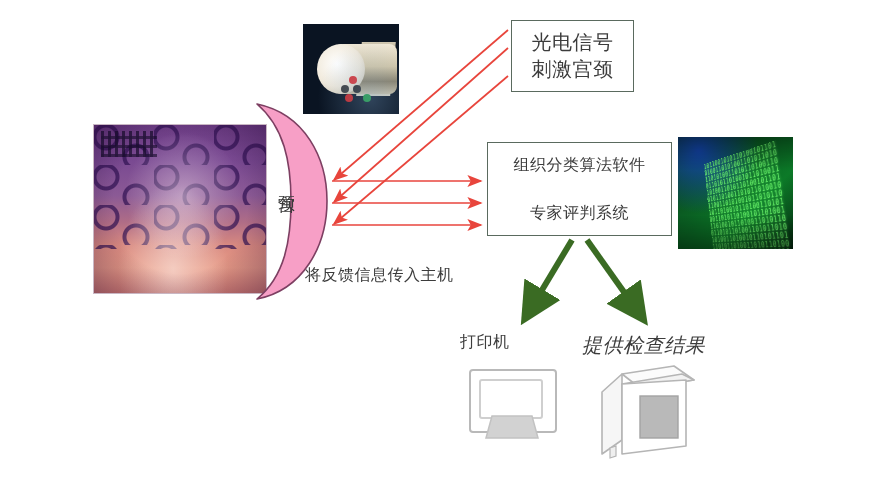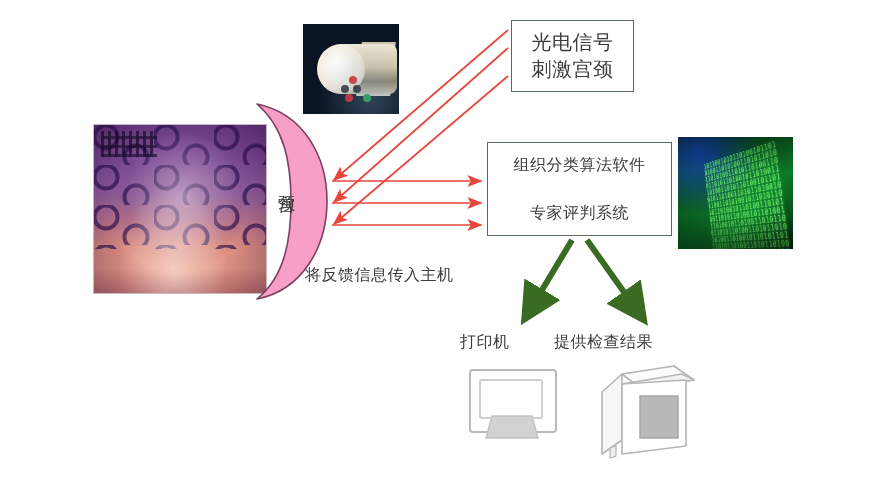--- a/index.html
+++ b/index.html
@@ -211,23 +211,24 @@
     font-size: 16px;
     letter-spacing: .5px;
   }
   .cap-printer {
     left: 460px; top: 332px;
     font-size: 16px;
     letter-spacing: .5px;
     text-align: right;
   }
   .cap-result {
-    left: 554px; top: 332px;
-    font-size: 16px;
-    letter-spacing: .5px;
+    left: 582px; top: 332px;
+    font-size: 20px;
+    letter-spacing: .5px;
+    font-style: italic;
   }
 
   
   .arrows {
     position: absolute;
     left: 0; top: 0;
     width: 870px; height: 489px;
     pointer-events: none;
   }
 

